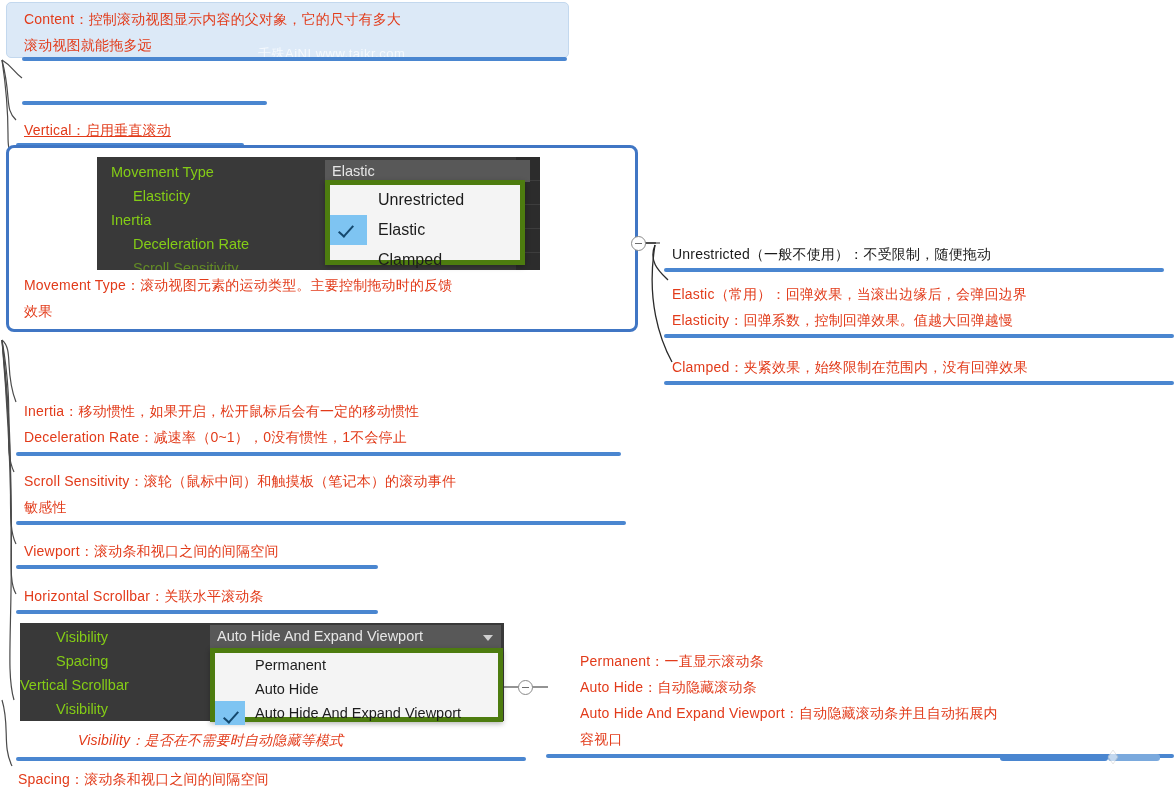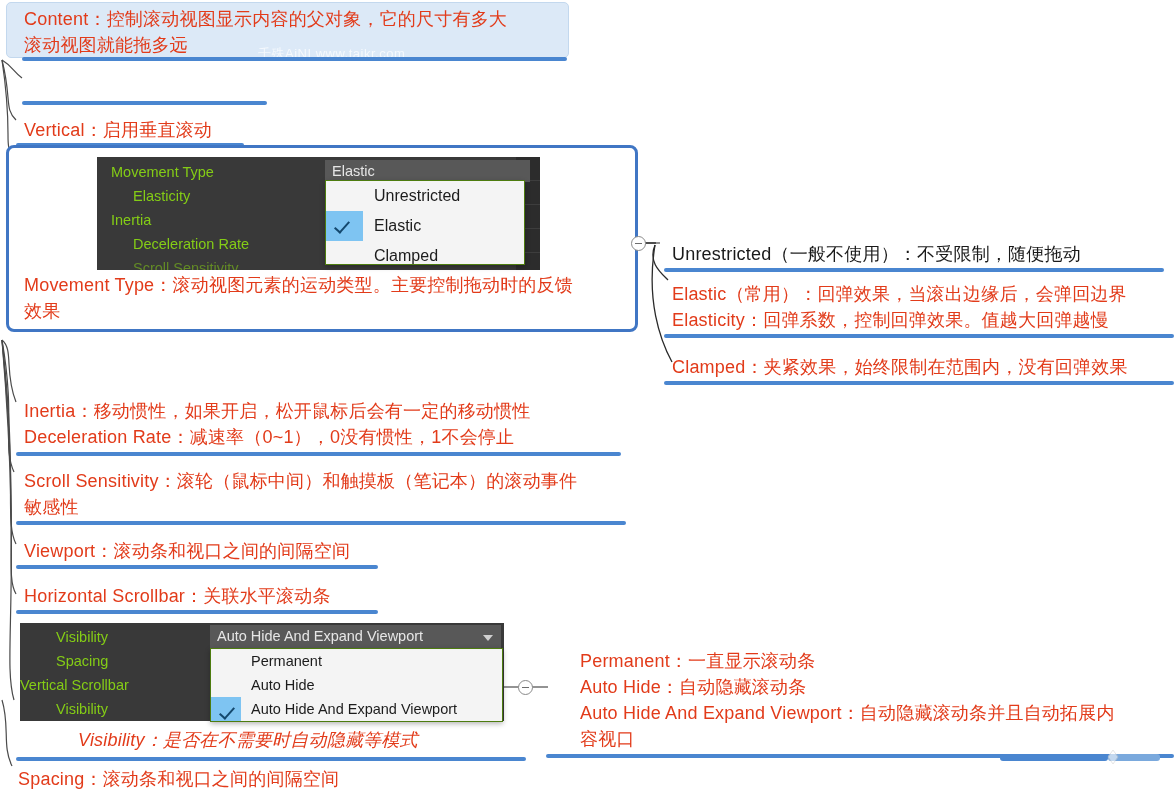--- a/index.html
+++ b/index.html
@@ -14,21 +14,21 @@
     position: relative;
     width: 1174px; height: 789px;
     background: #ffffff;
     overflow: hidden;
   }
 
   
   .node {
     position: absolute;
     color: #e23b1a;
-    font-size: 18px;
+    font-size: 14px;
     line-height: 26px;
     letter-spacing: 0.2px;
     white-space: pre-wrap;
     font-family: "Liberation Sans", sans-serif;
   }
   .node.black { color: #1a1a1a; }
   .underline {
     position: absolute;
     height: 4px;
     background: #4a86d0;
@@ -88,21 +88,21 @@
     margin-top: -2px;
     width: 0; height: 0;
     border-left: 5px solid transparent;
     border-right: 5px solid transparent;
     border-top: 6px solid #cfcfcf;
   }
   
   .u-menu {
     position: absolute;
     background: #f4f4f4;
-    border: 1px solid #4d7c0f;
+    border: 5px solid #4d7c0f;
     box-shadow: 0 2px 5px rgba(0,0,0,.28);
   }
   .u-menu-item {
     position: relative;
     height: 30px;
     line-height: 30px;
     font-size: 16px;
     color: #1c1c1c;
     padding-left: 48px;
     white-space: nowrap;
@@ -221,21 +221,21 @@
   </svg>
 
   <div id="content-box"></div>
   <div class="node" style="left:24px; top:6px; width:530px;">Content：控制滚动视图显示内容的父对象，它的尺寸有多大
 滚动视图就能拖多远</div>
   <div id="watermark">千殊AiNI www.taikr.com</div>
   <div class="underline" style="left:22px; top:57px; width:545px;"></div>
 
   <div class="underline" style="left:22px; top:101px; width:245px;"></div>
 
-  <div class="node" style="left:24px; top:117px; width:300px;">Vertical：启用垂直滚动</div>
+  <div class="node" style="left:24px; top:117px; width:300px;text-decoration:underline;">Vertical：启用垂直滚动</div>
   <div class="underline" style="left:16px; top:143px; width:228px;"></div>
 
   <div id="movement-box"></div>
 
   <div class="unity" style="left:97px; top:157px; width:443px; height:113px;">
     <div class="u-scrollcol">
       <div class="seg"></div>
       <div class="seg"></div>
       <div class="seg"></div>
       <div class="seg"></div>

